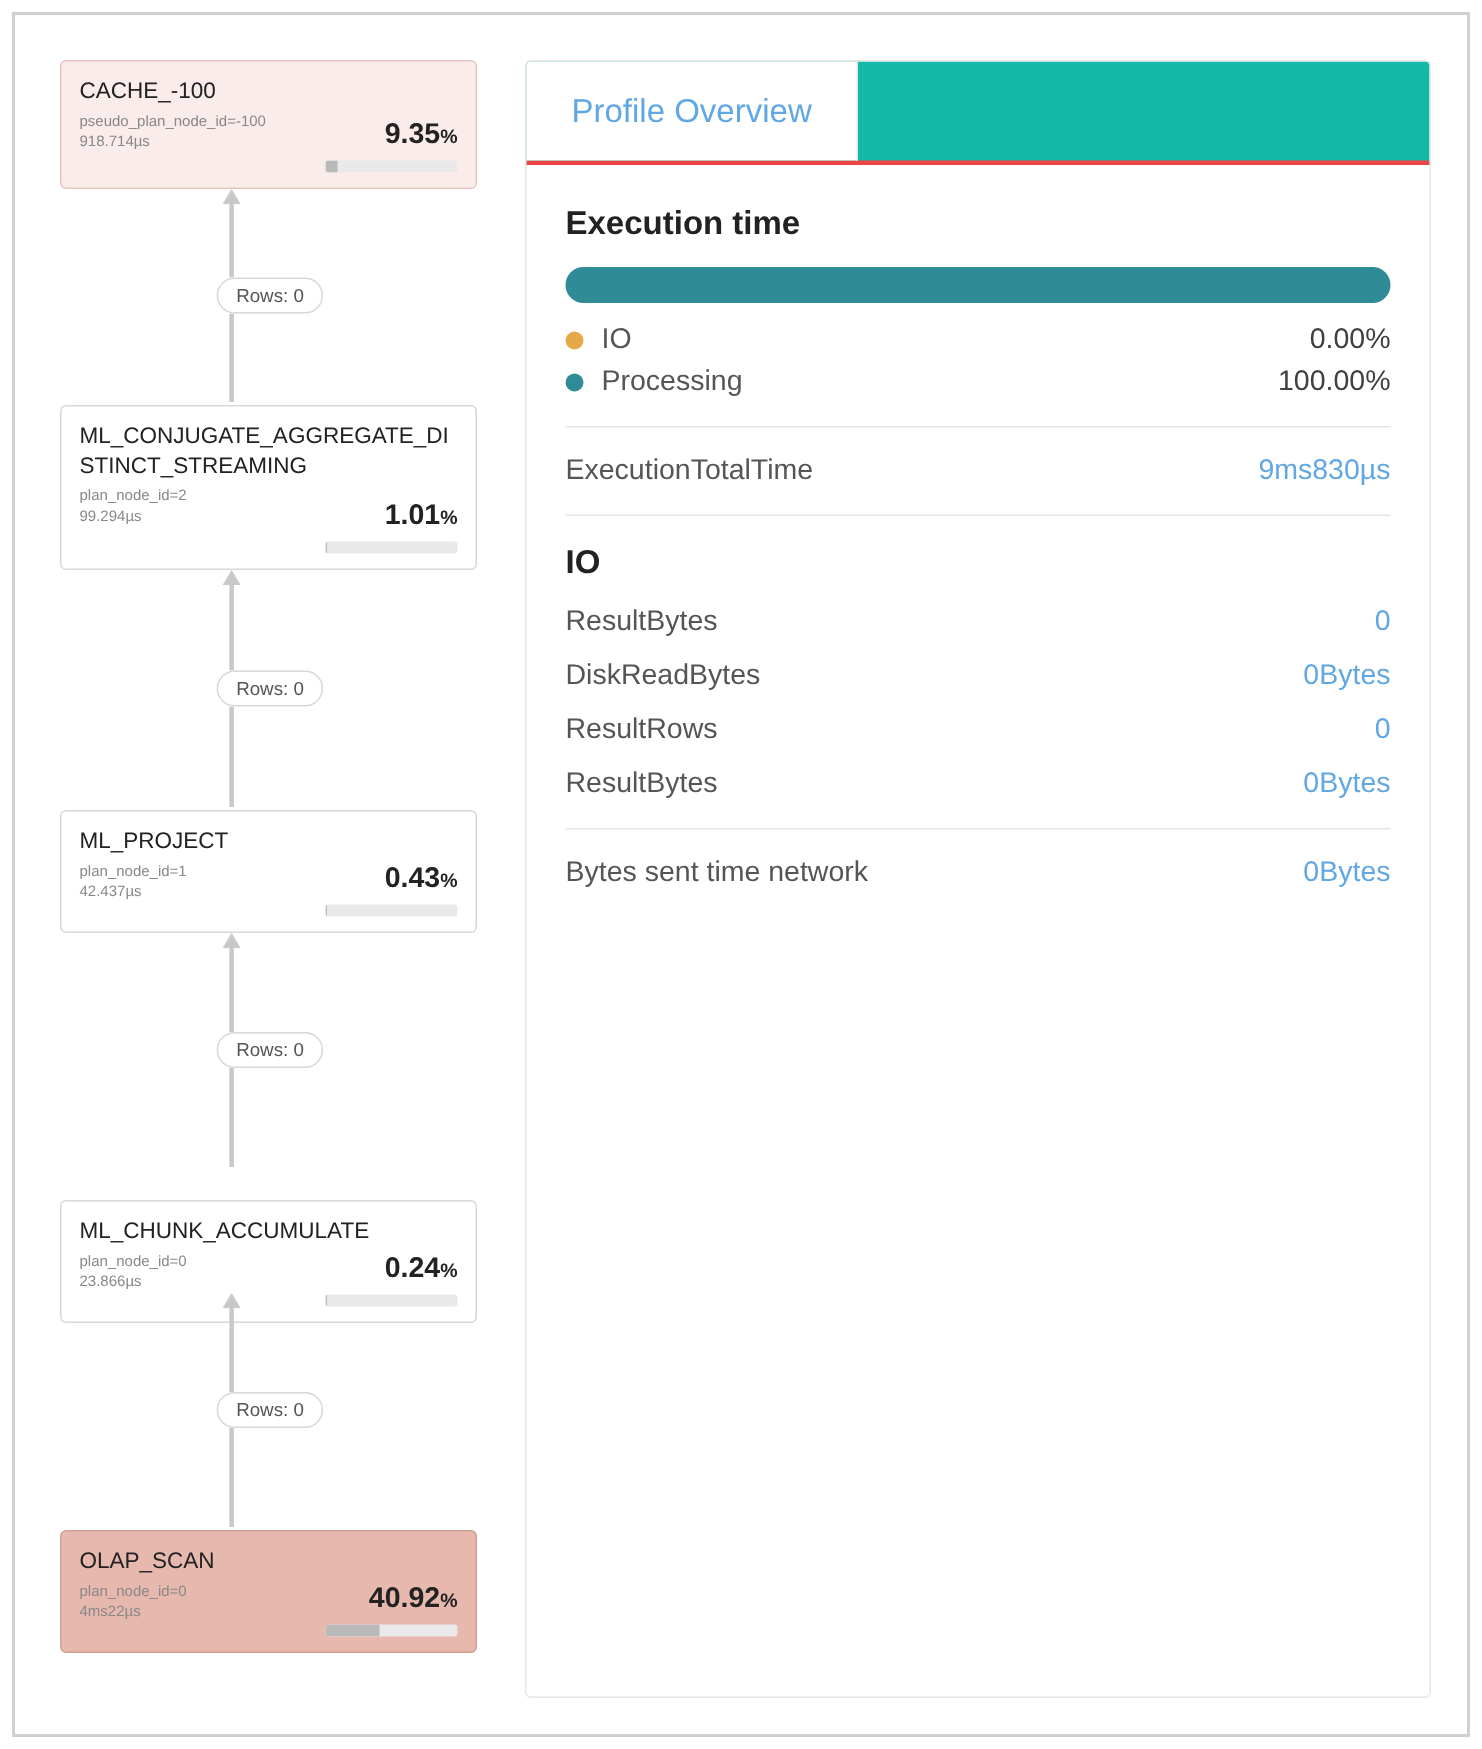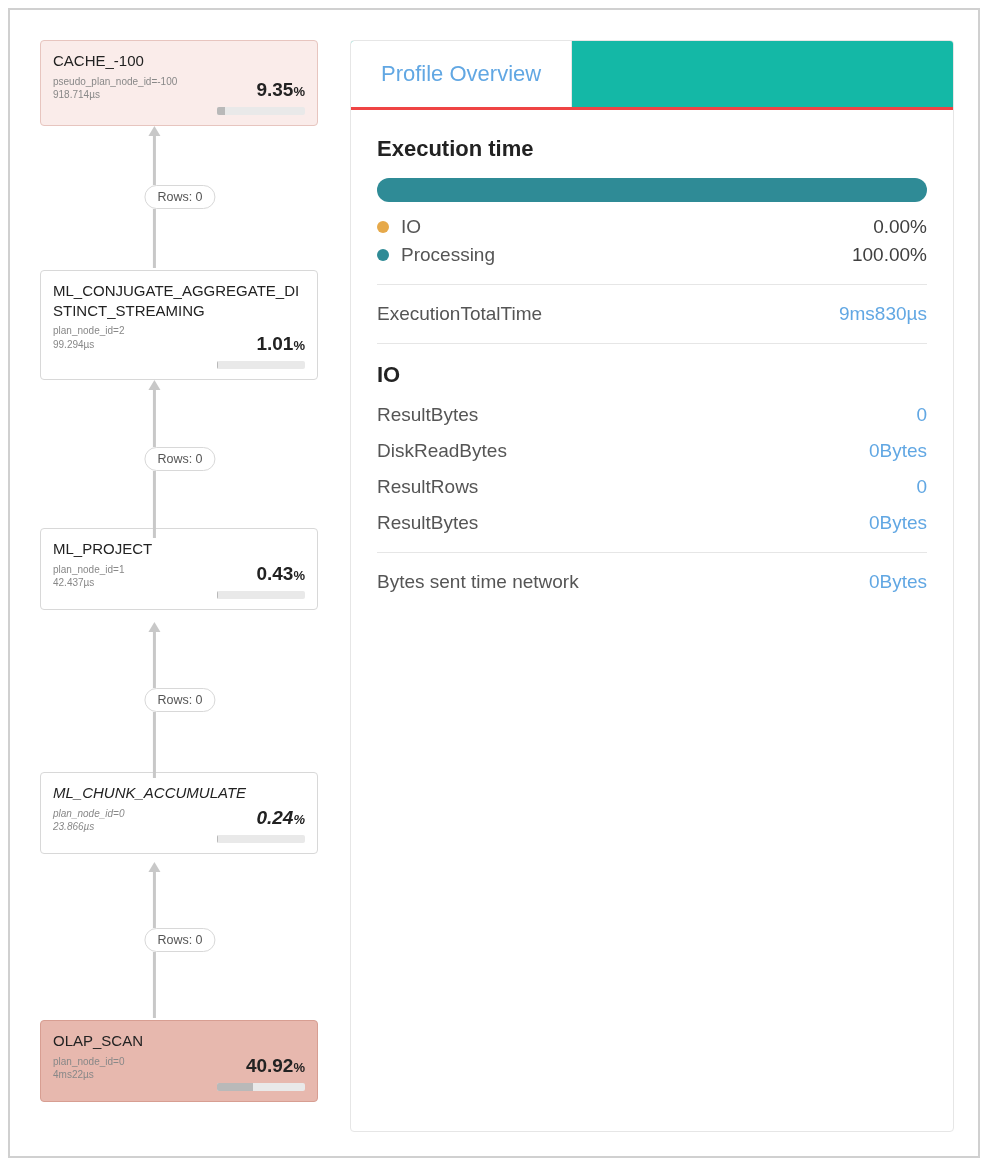--- a/index.html
+++ b/index.html
@@ -181,30 +181,30 @@
         </div>
         <div class="node" style="top: 230px; min-height: 110px;">
           <div class="node-title">ML_CONJUGATE_AGGREGATE_DISTINCT_STREAMING</div>
           <div class="node-sub">plan_node_id=2</div>
           <div class="node-sub">99.294µs</div>
           <div class="node-pct">1.01<span class="pct-sign">%</span></div>
           <div class="node-bar">
             <div class="node-bar-fill" style="width:1.01%"></div>
           </div>
         </div>
-        <div class="node" style="top: 488px; min-height: 82px;">
+        <div class="node" style="top: 500px; min-height: 82px;">
           <div class="node-title">ML_PROJECT</div>
           <div class="node-sub">plan_node_id=1</div>
           <div class="node-sub">42.437µs</div>
           <div class="node-pct">0.43<span class="pct-sign">%</span></div>
           <div class="node-bar">
             <div class="node-bar-fill" style="width:0.43%"></div>
           </div>
         </div>
-        <div class="node" style="top: 732px; min-height: 82px; font-style: italic;">
+        <div class="node" style="top: 760px; min-height: 82px;">
           <div class="node-title">ML_CHUNK_ACCUMULATE</div>
           <div class="node-sub">plan_node_id=0</div>
           <div class="node-sub">23.866µs</div>
           <div class="node-pct">0.24<span class="pct-sign">%</span></div>
           <div class="node-bar">
             <div class="node-bar-fill" style="width:0.24%"></div>
           </div>
         </div>
         <div class="node heat-high" style="top: 980px; min-height: 82px;">
           <div class="node-title">OLAP_SCAN</div>

